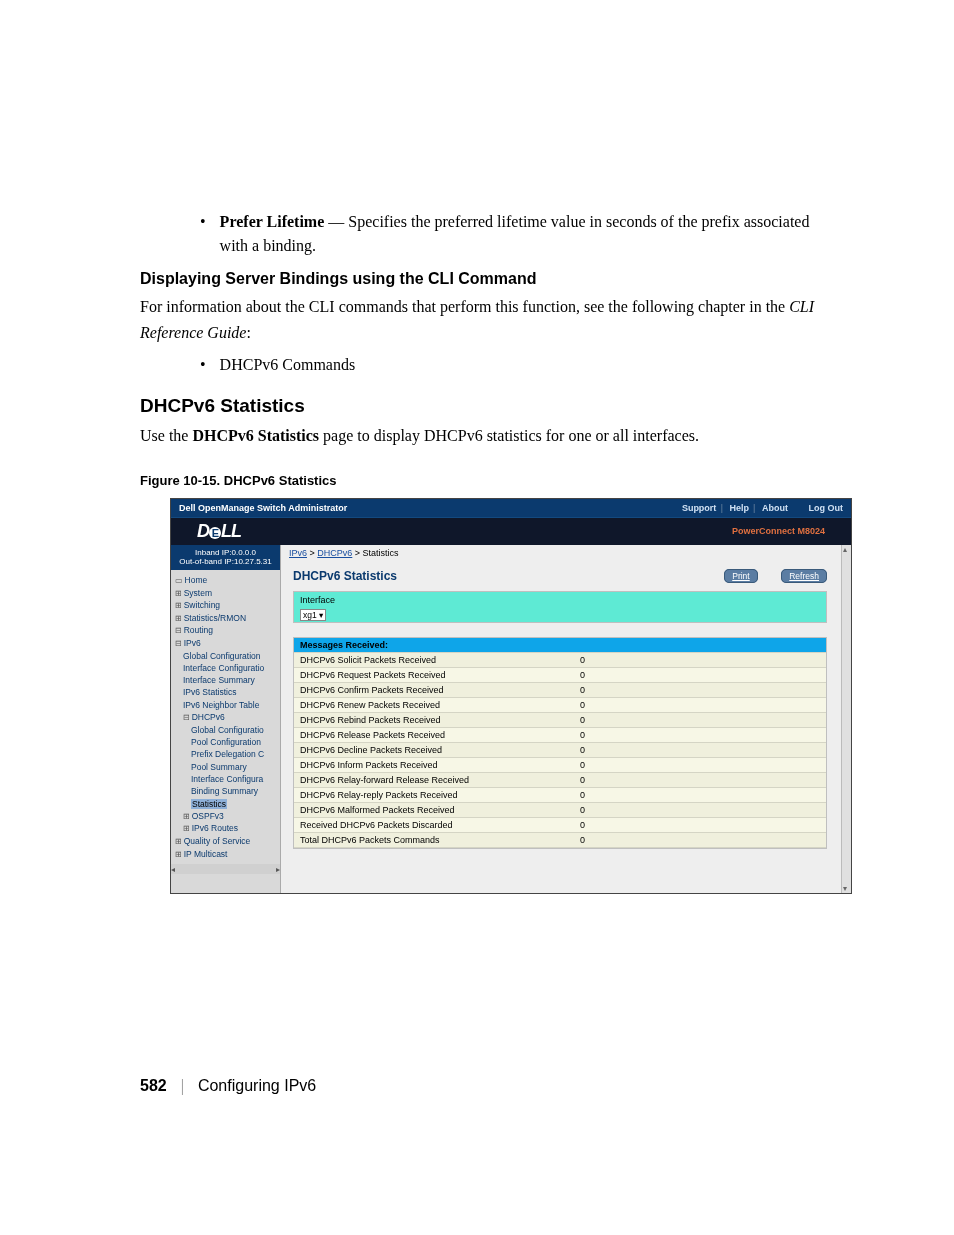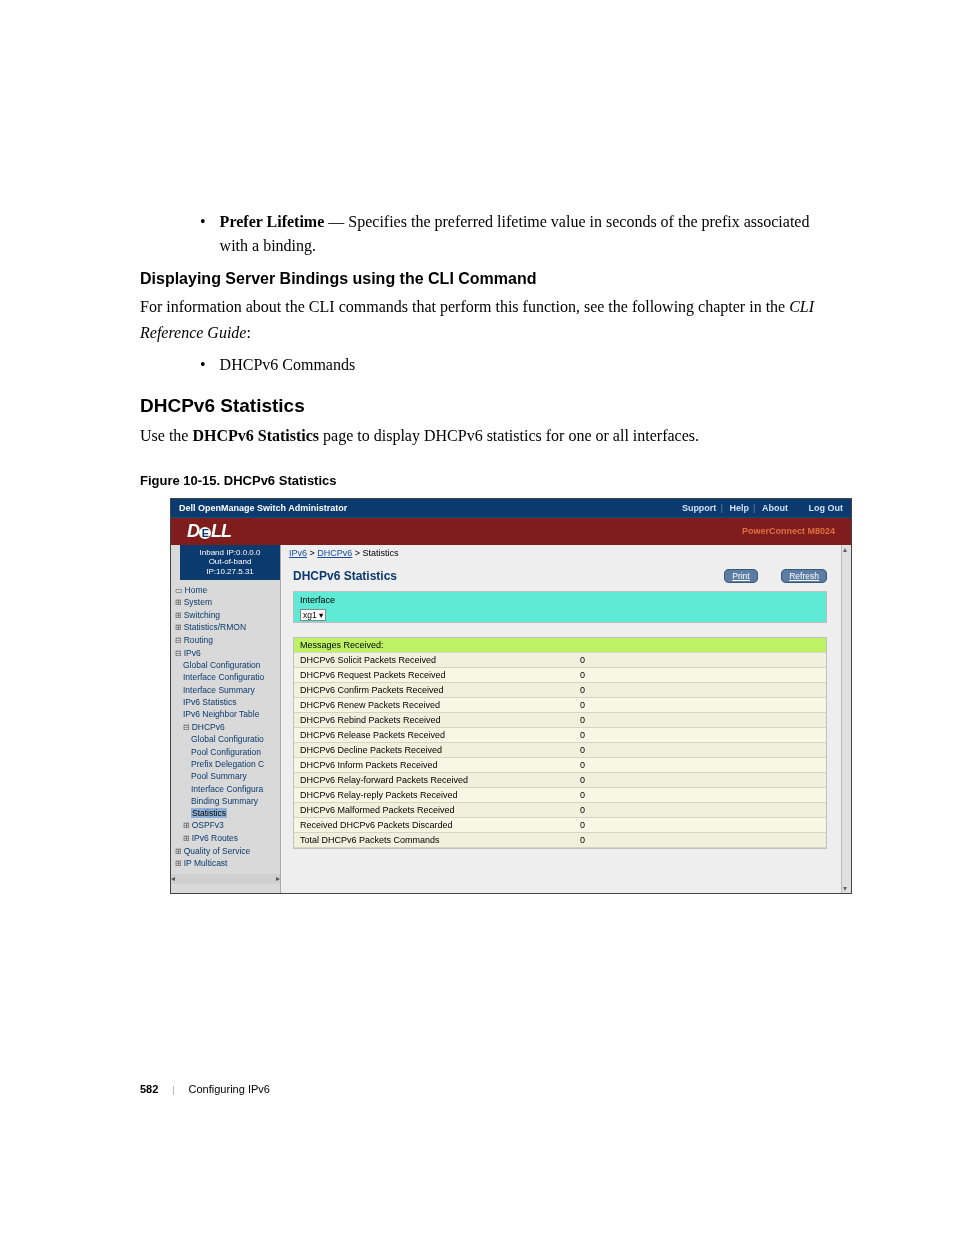--- a/index.html
+++ b/index.html
@@ -13,27 +13,27 @@
   .section-h1 { font-family: Arial, Helvetica, sans-serif; font-weight: bold; font-size: 19px; margin: 18px 0 6px 0; }
   .body-text { font-size: 16px; line-height: 1.6; margin-bottom: 8px; }
   .italic { font-style: italic; }
   .fig-caption { font-family: Arial, Helvetica, sans-serif; font-size: 13px; font-weight: bold; margin: 24px 0 10px 0; }
 
   
   .shot { width: 682px; height: 396px; margin-left: 30px; border: 1px solid #444; font-family: Arial, Helvetica, sans-serif; font-size: 9px; display: flex; flex-direction: column; overflow: hidden; }
   .shot-top { height: 18px; background: #0b3a6e; color: #fff; display: flex; justify-content: space-between; align-items: center; padding: 0 8px; font-size: 9px; font-weight: bold; }
   .shot-top-links span { margin-left: 8px; color: #cfe0f3; }
   .shot-top-links .sep { color: #4a6b8f; margin-left: 4px; margin-right: -4px; }
-  .shot-logo { height: 28px; background: #7f1d1d; display: flex; justify-content: space-between; align-items: center; padding: 0 16px; border-top: 1px solid #13497f; }
+  .shot-logo { height: 28px; background: #0f172a; display: flex; justify-content: space-between; align-items: center; padding: 0 26px; border-top: 1px solid #13497f; }
   .dell-logo { color: #fff; font-weight: 900; font-style: italic; font-size: 18px; letter-spacing: -1px; font-family: Arial, sans-serif; }
   .dell-logo .blue { color: #0b3a6e; background:#fff; border-radius:50%; width:12px; height:12px; display:inline-block; line-height:12px; text-align:center; font-size:11px; font-style:normal; }
   .shot-model { color: #e07040; font-weight: bold; font-size: 9px; }
   .shot-body { flex: 1; display: flex; background: #e6e6e6; overflow: hidden; }
   .shot-nav { width: 110px; background: #d9d9d9; border-right: 1px solid #aaa; overflow: hidden; display: flex; flex-direction: column; }
-  .nav-ips { background: #0b3a6e; color: #fff; font-size: 8px; padding: 3px 4px; line-height: 1.2; text-align: center; margin-left: 9px; }
+  .nav-ips { background: #0b3a6e; color: #fff; font-size: 8px; padding: 3px 4px; line-height: 1.2; text-align: center; }
   .nav-tree { padding: 4px 2px 4px 4px; color: #0b3a6e; font-size: 8.5px; line-height: 1.45; }
   .nav-tree .lvl0 { margin-left: 0; }
   .nav-tree .lvl1 { margin-left: 8px; }
   .nav-tree .lvl2 { margin-left: 16px; }
   .nav-tree .sel { background: #8eb0d8; color: #000; padding: 0 1px; }
   .nav-tree .box { color: #555; margin-right: 2px; font-size: 8px; }
   .nav-scroll { height: 10px; background: #d0d0d0; display:flex; justify-content:space-between; align-items:center; font-size:8px; color:#555; }
   .shot-main { flex: 1; background: #eeeeee; display: flex; flex-direction: column; position: relative; }
   .vscroll { position:absolute; right:0; top:0; bottom:0; width:10px; background:#e0e0e0; border-left:1px solid #bbb; }
   .vscroll::before { content:"▴"; position:absolute; top:0; left:1px; font-size:8px; color:#666;}
@@ -43,27 +43,27 @@
   .breadcrumb a { color: #1a4fa0; text-decoration: underline; }
   .panel { margin: 6px 10px 6px 8px; padding-bottom: 8px; }
   .panel-head { display: flex; justify-content: space-between; align-items: center; padding: 2px 4px 8px 4px; }
   .panel-title { color: #0b3a6e; font-weight: bold; font-size: 12px; }
   .btn { background: #5b7da3; color: #fff; font-size: 8.5px; padding: 1px 7px; border: 1px solid #3a5a7a; border-radius: 5px; margin-left: 21px; text-decoration: underline; }
   .tbl { border: 1px solid #bfbfbf; margin: 2px 4px 6px 4px; }
   .tbl-row { display: flex; background: #f7f7e6; border-bottom: 1px solid #d5d5c5; }
   .tbl-row:nth-child(even){ background:#f0f0dd; }
   .tbl-row .col1 { width: 280px; padding: 2px 6px; }
   .tbl-row .col2 { flex:1; padding: 2px 6px; }
-  .tbl-head { font-weight: normal; background:#bef264; }
+  .tbl-head { font-weight: bold; background:#0ea5e9; }
   .iface-row { display:flex; background:#5eead4; border:1px solid #bfbfbf; margin: 0 4px; flex-direction: column; }
   .iface-row .col1 { width:280px; padding:3px 6px; }
   .iface-row .col2 { flex:1; padding:2px 6px; }
   .sel-box { background:#fff; border:1px solid #888; font-size:8.5px; padding:0 2px; }
 
-  .footer { position: absolute; bottom: 140px; left: 140px; right: 120px; display: flex; align-items: flex-end; font-size: 11px; }
+  .footer { position: absolute; bottom: 140px; left: 140px; right: 120px; display: flex; align-items: flex-end; font-size: 16px; }
   .footer .pn { font-family: Arial, sans-serif; font-weight: bold; margin-right: 14px; }
   .footer .sep { color: #888; margin-right: 14px; }
   .footer .st { font-family: Arial, sans-serif; }
 </style>
 </head>
 <body>
 
 <div class="page">
   <ul class="bullet-list">
     <li class="bullet-item">
@@ -196,21 +196,21 @@
                 </div>
                 <div class="tbl-row">
                   <div class="col1">DHCPv6 Decline Packets Received</div>
                   <div class="col2">0</div>
                 </div>
                 <div class="tbl-row">
                   <div class="col1">DHCPv6 Inform Packets Received</div>
                   <div class="col2">0</div>
                 </div>
                 <div class="tbl-row">
-                  <div class="col1">DHCPv6 Relay-forward Packets Received</div>
+                  <div class="col1">DHCPv6 Relay-forward Release Received</div>
                   <div class="col2">0</div>
                 </div>
                 <div class="tbl-row">
                   <div class="col1">DHCPv6 Relay-reply Packets Received</div>
                   <div class="col2">0</div>
                 </div>
                 <div class="tbl-row">
                   <div class="col1">DHCPv6 Malformed Packets Received</div>
                   <div class="col2">0</div>
                 </div>

